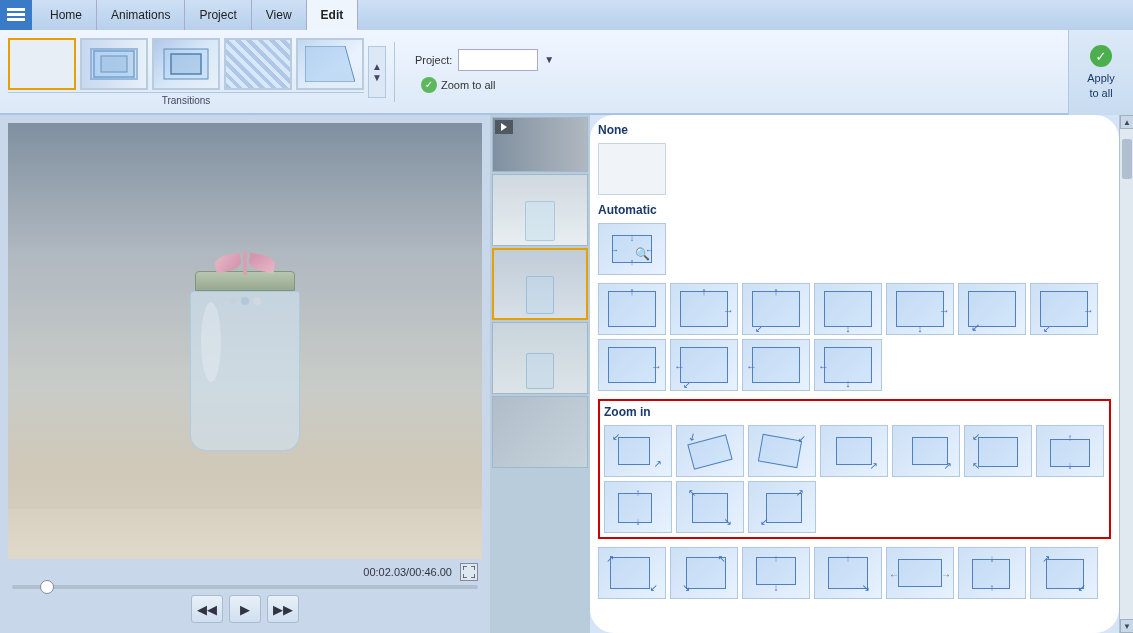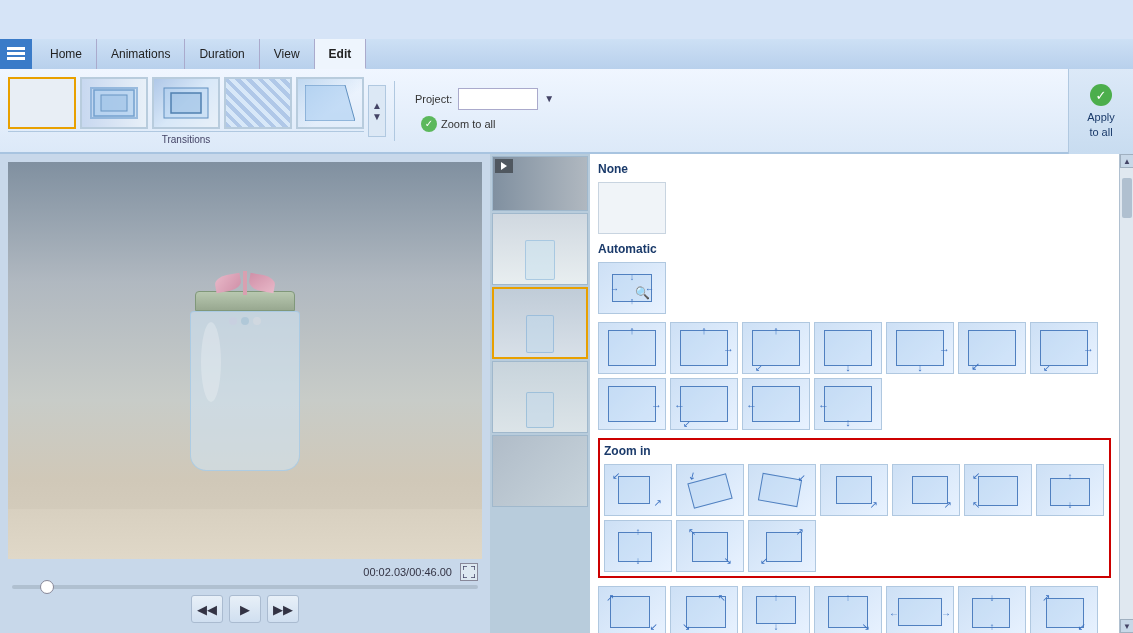--- a/index.html
+++ b/index.html
@@ -189,20 +189,21 @@
     }
     .film-item.selected { border: 2px solid #e8a000; }
 
     
     .effects-panel {
       flex: 1;
       background: white;
       display: flex;
       flex-direction: column;
       overflow: hidden;
+      border-radius: 24px;
     }
     .effects-scroll {
       flex: 1;
       overflow-y: auto;
       padding: 8px;
     }
     .effects-scroll::-webkit-scrollbar { width: 12px; }
     .effects-scroll::-webkit-scrollbar-track { background: #e8eef5; }
     .effects-scroll::-webkit-scrollbar-thumb { background: #b0c0d0; border-radius: 2px; }
 
@@ -309,39 +310,38 @@
       background: #b0c0d0;
       border-radius: 2px;
       position: absolute;
       left: 2px; top: 10px;
     }
 
     .tabs-row {
       display: flex;
       background: linear-gradient(to bottom, #cde0f5, #b8d0ec);
       height: 30px;
-      margin-top: 39px;
     }
   </style>
 </head>
 <body>
 
 <div class="app-container">
 
   <div class="tabs-row">
     <div class="app-icon">
       <svg width="18" height="14" viewBox="0 0 18 14">
         <rect x="0" y="0" width="18" height="3" fill="white"></rect>
         <rect x="0" y="5" width="18" height="3" fill="white"></rect>
         <rect x="0" y="10" width="18" height="3" fill="white"></rect>
       </svg>
     </div>
     <div class="tab">Home</div>
     <div class="tab">Animations</div>
-    <div class="tab">Duration</div>
+    <div class="tab">Project</div>
     <div class="tab">View</div>
     <div class="tab active">Edit</div>
   </div>
 
   <div class="ribbon-area">
 
     <div class="transition-thumbnails">
       <div style="display:flex; flex-direction:column;">
         <div style="display:flex; gap:4px;">
           <div class="trans-thumb t1 selected"></div>

